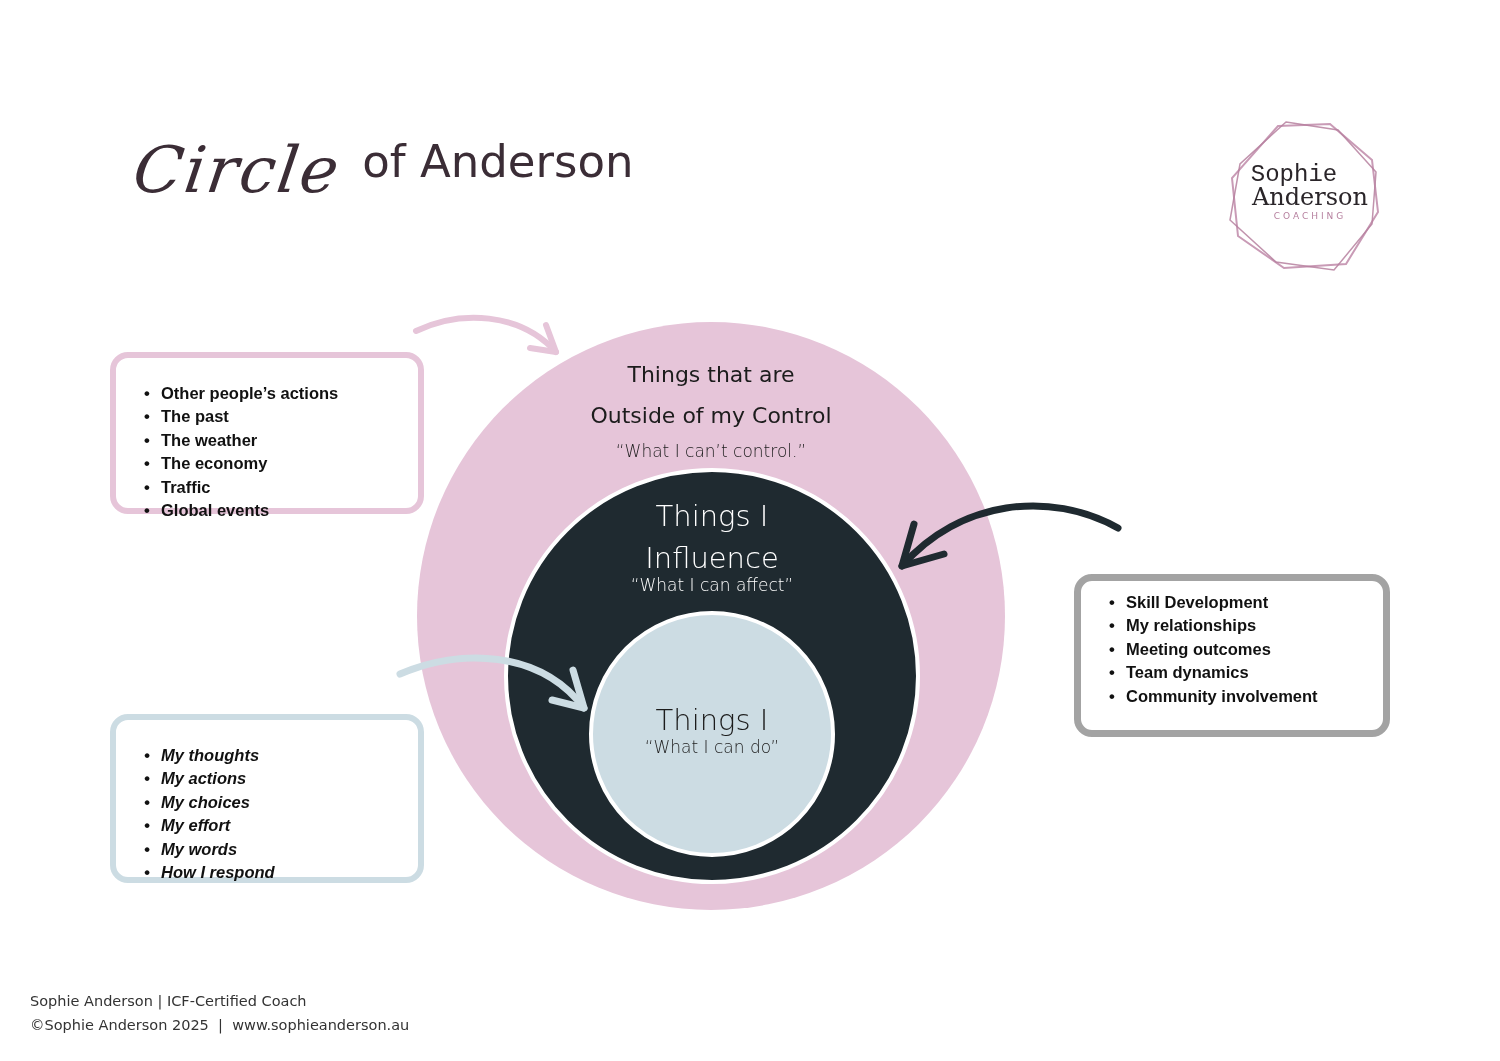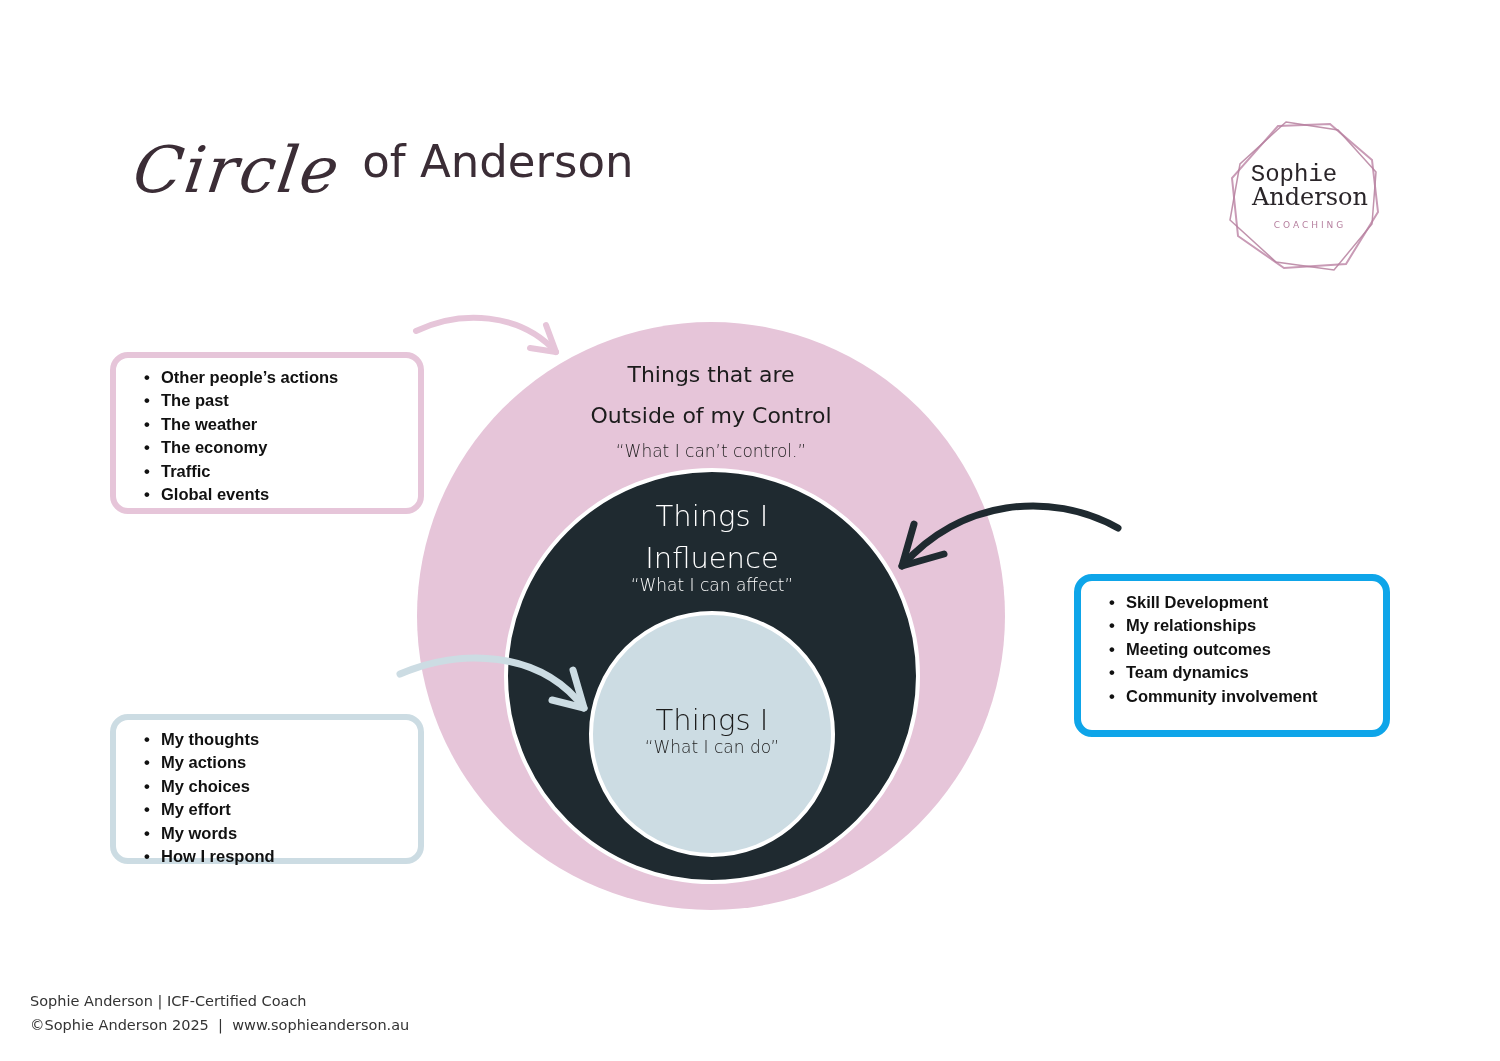--- a/index.html
+++ b/index.html
@@ -6,29 +6,29 @@
   body { width: 1500px; height: 1061px; position: relative; overflow: hidden; font-family: "Liberation Sans", sans-serif; color: #222; }
   .abs { position: absolute; }
   .title-wrap { left: 134px; top: 112px; height: 90px; display: flex; align-items: flex-end; }
   .title-script { font-family: "DejaVu Serif", serif; font-style: italic; font-size: 64px; color: #3b2d36; letter-spacing: 2px; transform: skewX(-8deg); font-weight: 200; line-height: 1; margin-right: 22px; }
   .title-main { font-family: "DejaVu Sans", sans-serif; font-size: 45px; color: #3b2d36; line-height: 1; padding-bottom: 18px; font-weight: 400; }
   .logo { left: 1226px; top: 120px; width: 156px; height: 156px; }
   .logo svg { position: absolute; left: 0; top: 0; }
   .logo-text { position: absolute; left: 0; top: 44px; width: 156px; text-align: center; }
   .logo-l1 { font-family: Liberation Mono, monospace; font-size: 24px; color: #2a2529; line-height: 22px; margin-left: -20px; }
   .logo-l2 { font-family: "DejaVu Serif", serif; font-size: 24px; color: #2a2529; line-height: 22px; margin-left: 12px; text-align: center; }
-  .logo-l3 { font-family: "DejaVu Sans", sans-serif; font-size: 9px; letter-spacing: 3px; color: #b6809f; margin-top: 12px; margin-left: 12px; }
+  .logo-l3 { font-family: "DejaVu Sans", sans-serif; font-size: 9px; letter-spacing: 3px; color: #b6809f; margin-top: 3px; margin-left: 12px; }
   .box { border-radius: 18px; background: #fff; box-sizing: border-box; }
   .box-pink { left: 110px; top: 352px; width: 314px; height: 162px; border: 6px solid #e6c5d9; }
-  .box-blue { left: 110px; top: 714px; width: 314px; height: 150px; border: 6px solid #ccdce3; }
-  .box-dark { left: 1074px; top: 574px; width: 316px; height: 163px; border: 7px solid #0ea5e9; }
+  .box-blue { left: 110px; top: 714px; width: 314px; height: 169px; border: 6px solid #ccdce3; font-style: italic; }
+  .box-dark { left: 1074px; top: 574px; width: 316px; height: 163px; border: 7px solid #a3a3a3; }
   .box ul { margin: 0; padding: 0 0 0 45px; list-style: none; font-family: "Liberation Sans", sans-serif; font-weight: 700; font-size: 16.5px; color: #111; }
   .box li { line-height: 23.4px; position: relative; }
   .box li::before { content: "•"; position: absolute; left: -17px; }
-  .box-pink ul, .box-blue ul { padding-top: 8px; }
+  .box-pink ul, .box-blue ul { padding-top: 24px; }
   .box-dark ul { padding-top: 10px; }
   .circle-text { text-align: center; width: 400px; font-family: "DejaVu Sans", sans-serif; font-weight: 200; }
   .ct-outer { left: 511px; top: 354px; color: #1c1c1c; }
   .ct-outer .h { font-size: 22px; line-height: 41px; font-weight: 400; }
   .ct-sub { font-size: 17px; margin-top: 5px; }
   .ct-mid { left: 512px; top: 495px; color: #ffffff; }
   .ct-mid .h { font-size: 29px; line-height: 42px; }
   .ct-mid .ct-sub { margin-top: -4px; }
   .ct-inner { left: 512px; top: 699px; color: #1c1c1c; }
   .ct-inner .h { font-size: 29px; line-height: 42px; }

